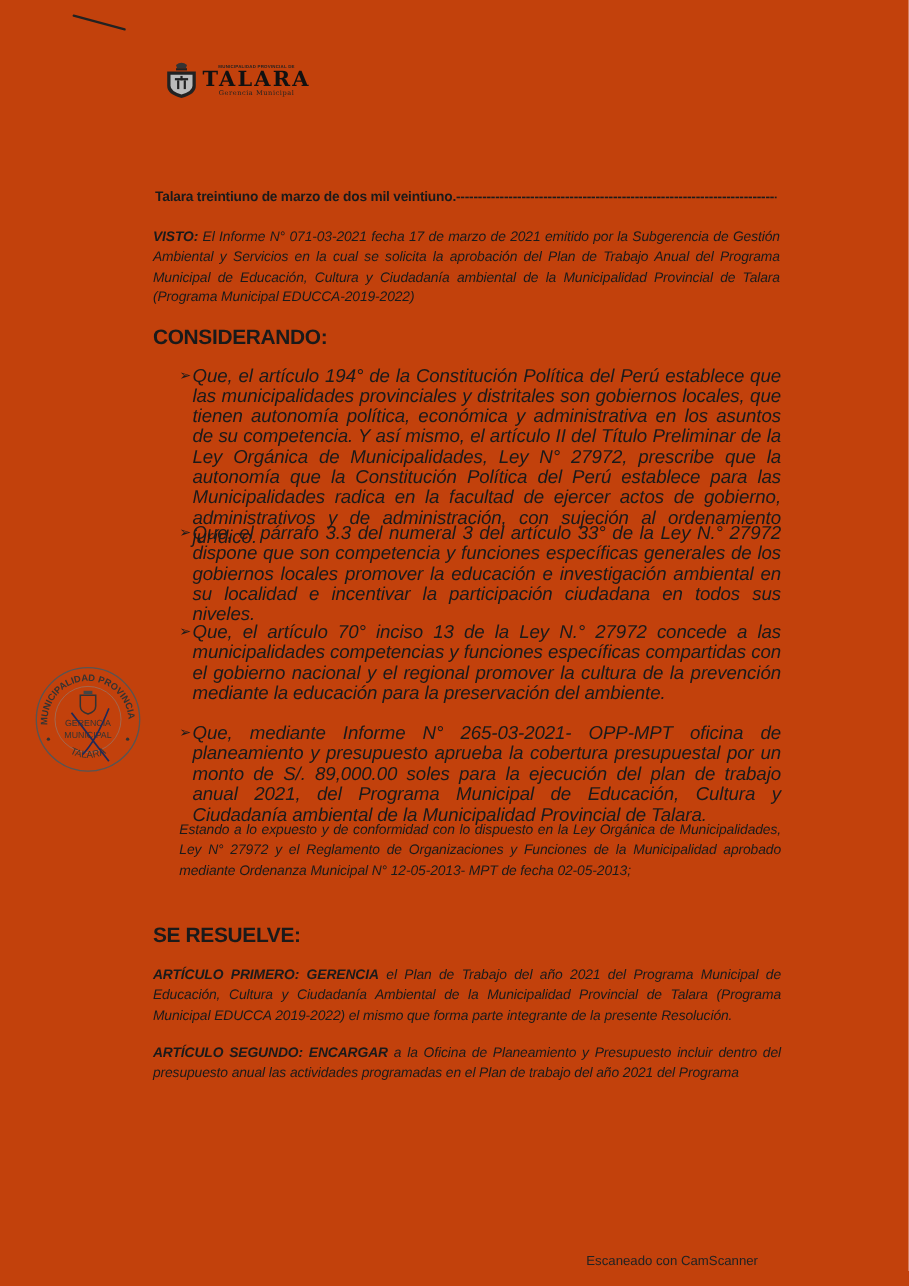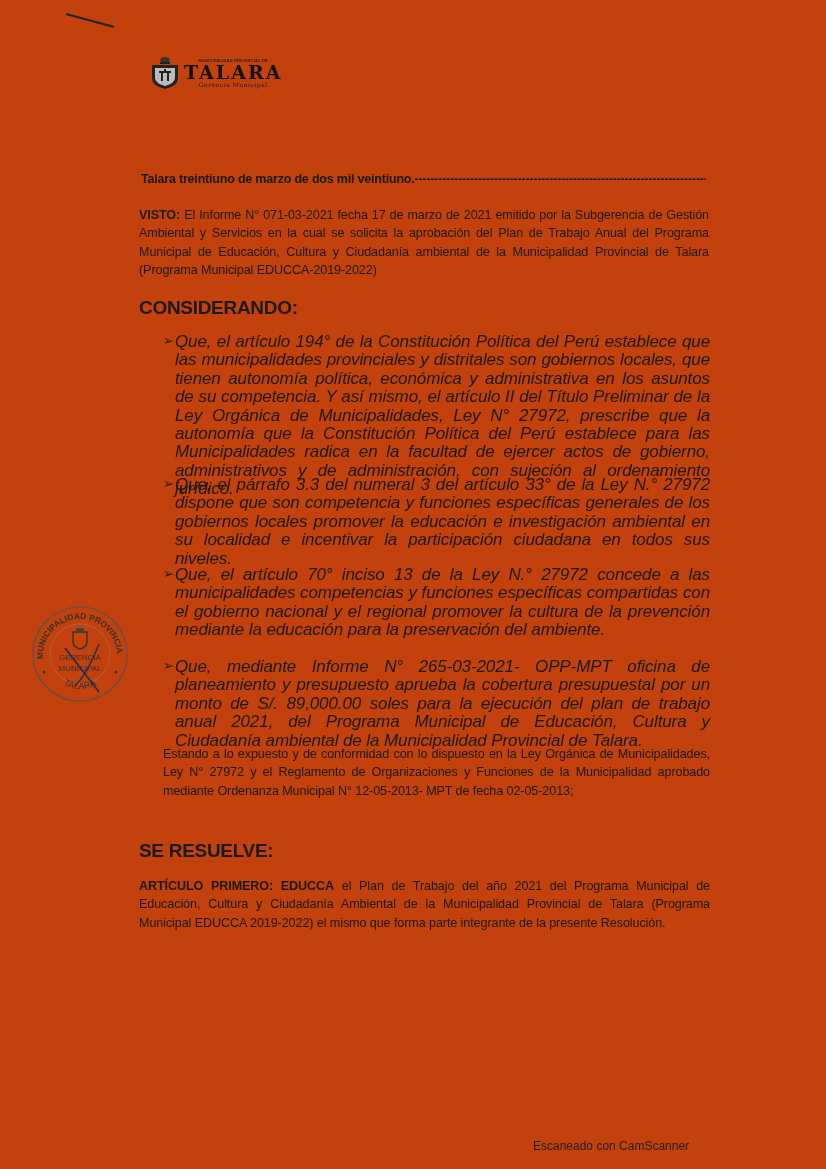--- a/index.html
+++ b/index.html
@@ -12,21 +12,21 @@
   .logo-shield { width: 30px; height: 34px; }
   .logo-text { margin-left: 4px; display: flex; flex-direction: column; align-items: center; line-height: 1; }
   .logo-top { font-size: 4px; font-weight: bold; letter-spacing: 0.2px; color: #222; }
   .logo-name { font-family: "DejaVu Serif", serif; font-weight: bold; font-size: 19px; letter-spacing: 2px; color: #111; }
   .logo-sub { font-family: "DejaVu Serif", serif; font-size: 6px; color: #222; letter-spacing: 0.5px; }
 
   .title { position: absolute; left: 138px; top: 134px; font-size: 13px; font-weight: bold;
            text-decoration: underline; letter-spacing: -0.3px; color: #1c1c1c; }
   .dateline { position: absolute; left: 141px; top: 172px; font-size: 12.5px; font-weight: bold; width: 565px; white-space: nowrap; overflow: hidden; letter-spacing: -0.2px; }
 
-  .para { position: absolute; font-size: 12.6px; line-height: 18.4px; text-align: justify; letter-spacing: -0.1px; }
+  .para { position: absolute; font-size: 12.6px; line-height: 18.4px; text-align: justify; letter-spacing: -0.1px; font-style: italic; }
   .para b { font-weight: bold; }
   .visto { left: 139px; top: 206px; width: 570px; }
   .heading { position: absolute; font-size: 19px; font-weight: bold; letter-spacing: -0.3px; }
   .considerando { left: 139px; top: 297px; }
   .bullet { position: absolute; left: 163px; width: 547px; }
   .bullet .arrow { position: absolute; left: 0; top: 0; font-size: 13px; }
   .bullet .text { margin-left: 12px; font-size: 17px; line-height: 18.4px; text-align: justify; letter-spacing: -0.1px; font-style: italic; }
   .b1 { top: 333px; }
   .b2 { top: 476px; }
   .b3 { top: 566px; }
@@ -84,22 +84,23 @@
   </div>
   <div class="bullet b4">
     <span class="arrow">➢</span>
     <div class="text">Que, mediante Informe N° 265-03-2021- OPP-MPT oficina de planeamiento y presupuesto aprueba la cobertura presupuestal por un  monto de S/. 89,000.00 soles para la ejecución del plan de trabajo anual 2021, del Programa Municipal de Educación, Cultura y Ciudadanía ambiental de la Municipalidad Provincial de Talara.</div>
   </div>
 
   <div class="para estando">Estando a lo expuesto y de conformidad con lo dispuesto en la Ley Orgánica de Municipalidades, Ley N° 27972 y el Reglamento de Organizaciones y Funciones de la Municipalidad aprobado mediante Ordenanza Municipal N° 12-05-2013- MPT de fecha 02-05-2013;</div>
 
   <div class="heading resuelve">SE RESUELVE:</div>
 
-  <div class="para art1"><b>ARTÍCULO PRIMERO: EDUCCA</b><span> el Plan de Trabajo del año 2021 del Programa Municipal de Educación, Cultura y Ciudadanía Ambiental de la Municipalidad Provincial de Talara (Programa Municipal EDUCCA 2019-2022) el mismo que forma parte integrante de la presente Resolución.</span></div>
+  <div class="para art1"><b>ARTÍCULO PRIMERO: GERENCIA</b><span> el Plan de Trabajo del año 2021 del Programa Municipal de Educación, Cultura y Ciudadanía Ambiental de la Municipalidad Provincial de Talara (Programa Municipal EDUCCA 2019-2022) el mismo que forma parte integrante de la presente Resolución.</span></div>
 
+  <div class="para art2"><b>ARTÍCULO SEGUNDO: ENCARGAR</b><span> a la Oficina de Planeamiento y  Presupuesto incluir dentro del presupuesto anual las actividades programadas en el Plan de trabajo del año 2021 del Programa</span></div>
 
   <svg class="stamp" viewBox="0 0 102 98">
     <defs>
       <path id="stampTop" d="M14 52 A37 37 0 0 1 88 52"></path>
       <path id="stampBottom" d="M26 74 A34 34 0 0 0 76 74"></path>
     </defs>
     <circle cx="51" cy="50" r="47" fill="none" stroke="#555" stroke-width="1.2"></circle>
     <circle cx="51" cy="50" r="30" fill="none" stroke="#888" stroke-width="0.5"></circle>
     <text font-size="8.5" font-family="Liberation Sans, sans-serif" font-weight="bold" fill="#333">
       <textPath href="#stampTop" startOffset="50%" text-anchor="middle">MUNICIPALIDAD PROVINCIAL</textPath>

